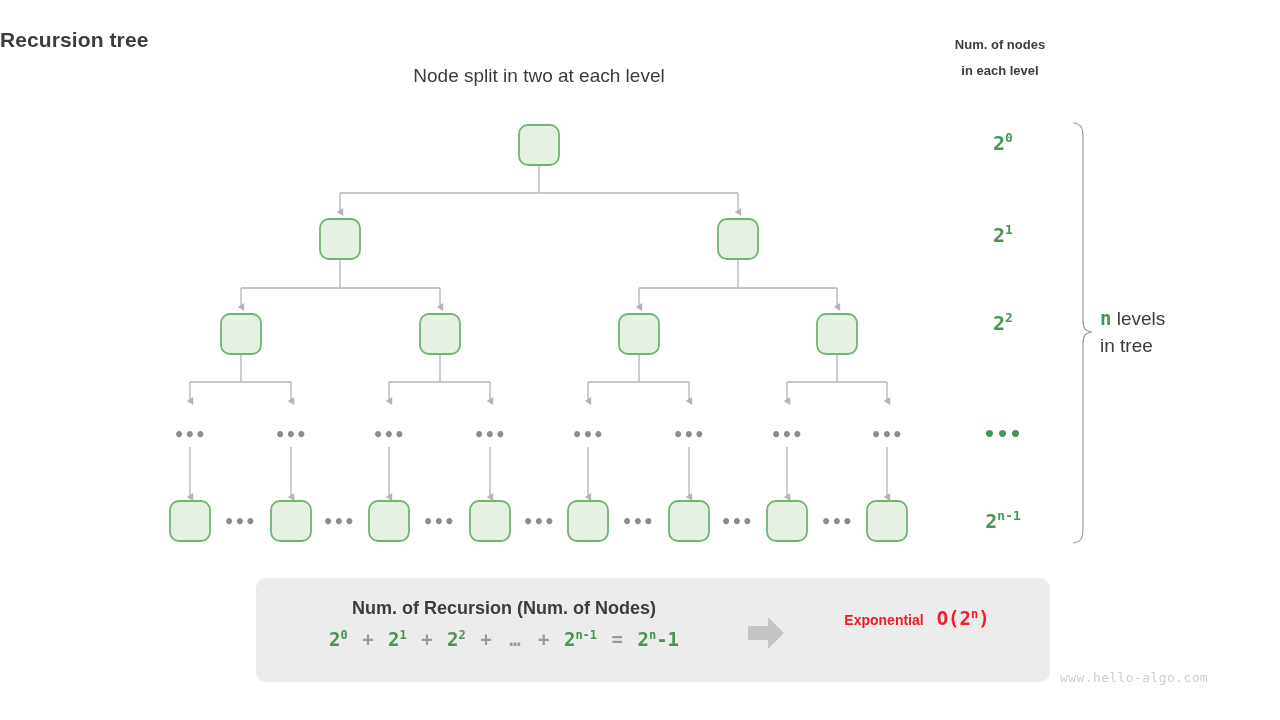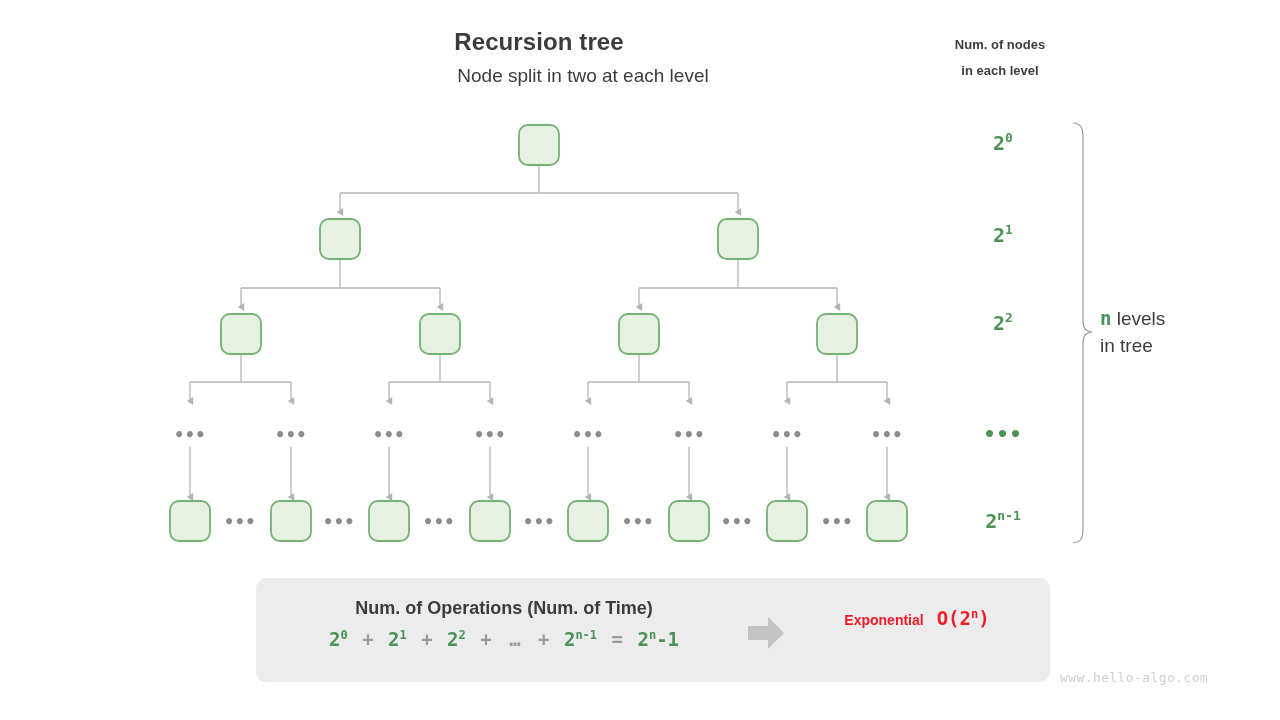--- a/index.html
+++ b/index.html
@@ -19,33 +19,31 @@
     position: absolute;
     left: 0; top: 0;
     width: 1280px;
     height: 720px;
   }
   .abs { position: absolute; }
 
   
   .title {
     left: 0; top: 28px; width: 1078px;
-    text-align: center;
-    font-size: 24px;
+    font-size: 21px;
     font-weight: bold;
     color: #3c3c3c;
     letter-spacing: .1px;
   }
   .subtitle {
     left: 0; top: 65px; width: 1078px;
     text-align: center;
     font-size: 19px;
     font-weight: normal;
     color: #3c3c3c;
-    padding-left: 44px;
   }
   .col-head {
     left: 900px; top: 32px; width: 200px;
     text-align: center;
     font-size: 13px;
     font-weight: bold;
     line-height: 26px;
     color: #3c3c3c;
   }
 
@@ -292,21 +290,21 @@
     <div>
       <span class="nvar">n</span>
       <span>levels</span>
     </div>
     <div>in tree</div>
   </div>
 
   <div class="abs panel"></div>
 
   <div class="abs panel-left">
-    <div class="panel-head">Num. of Operations (Num. of Time)</div>
+    <div class="panel-head">Num. of Recursion (Num. of Nodes)</div>
     <div class="formula">
       <span class="t"><span>2</span><sup>0</sup></span>
       <span class="op">+</span>
       <span class="t"><span>2</span><sup>1</sup></span>
       <span class="op">+</span>
       <span class="t"><span>2</span><sup>2</sup></span>
       <span class="op">+</span>
       <span class="op">…</span>
       <span class="op">+</span>
       <span class="t"><span>2</span><sup>n-1</sup></span>

